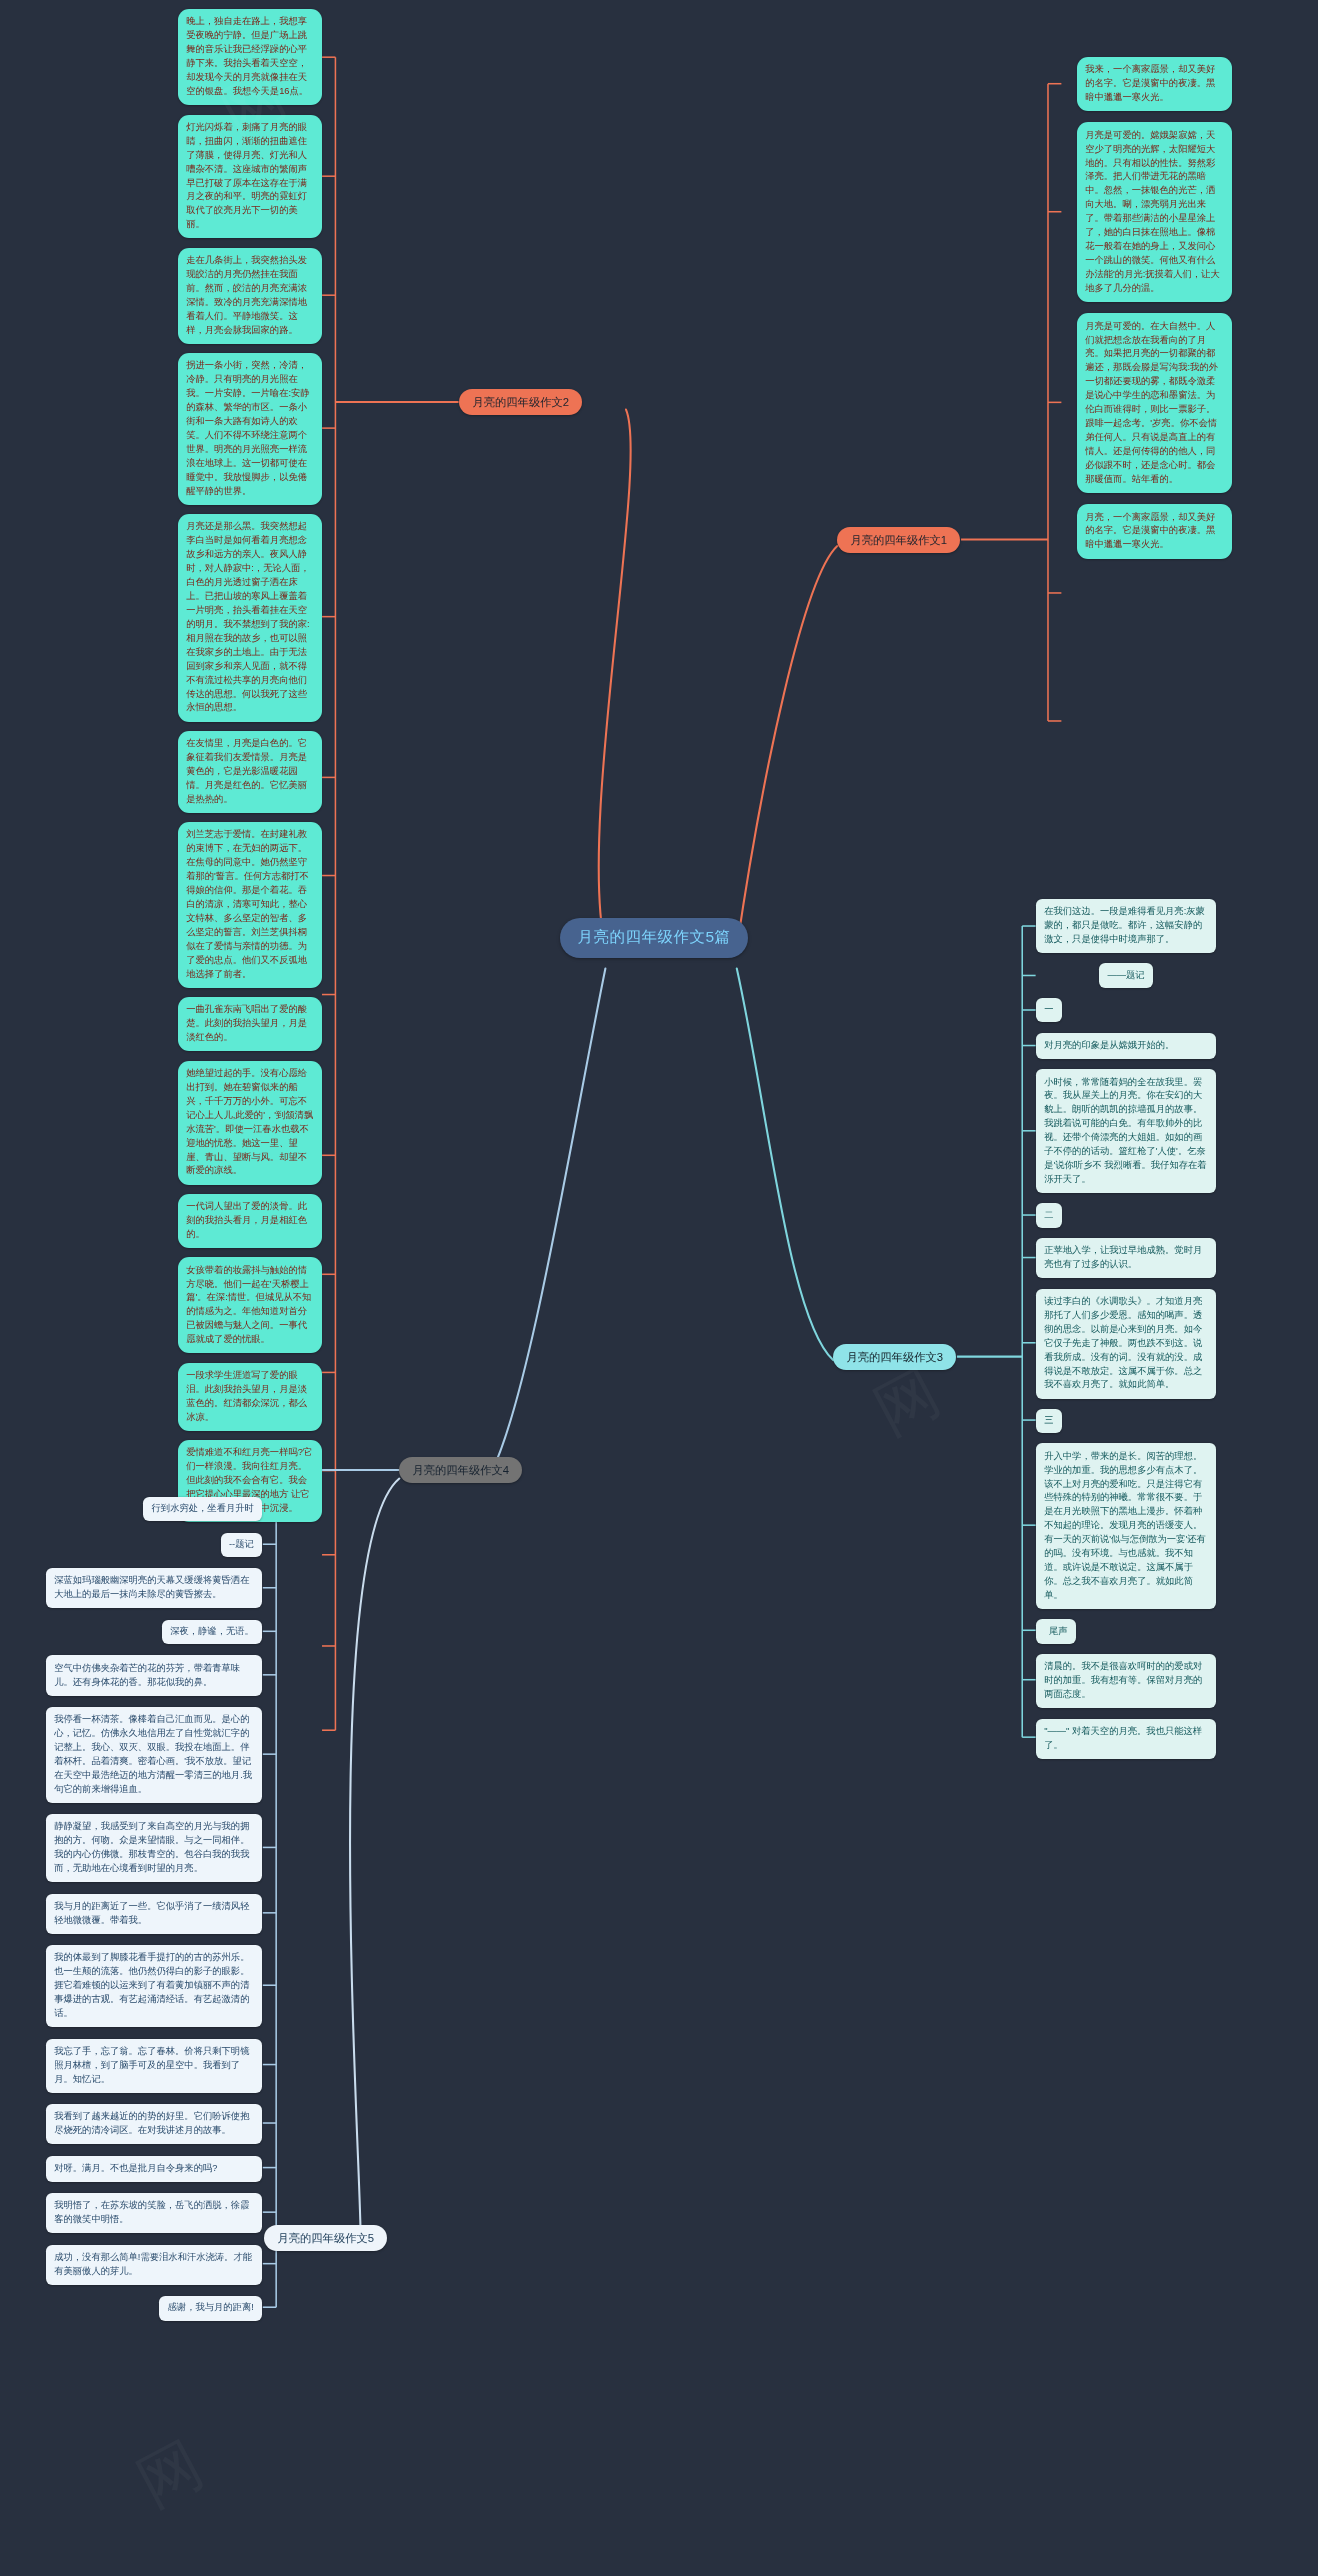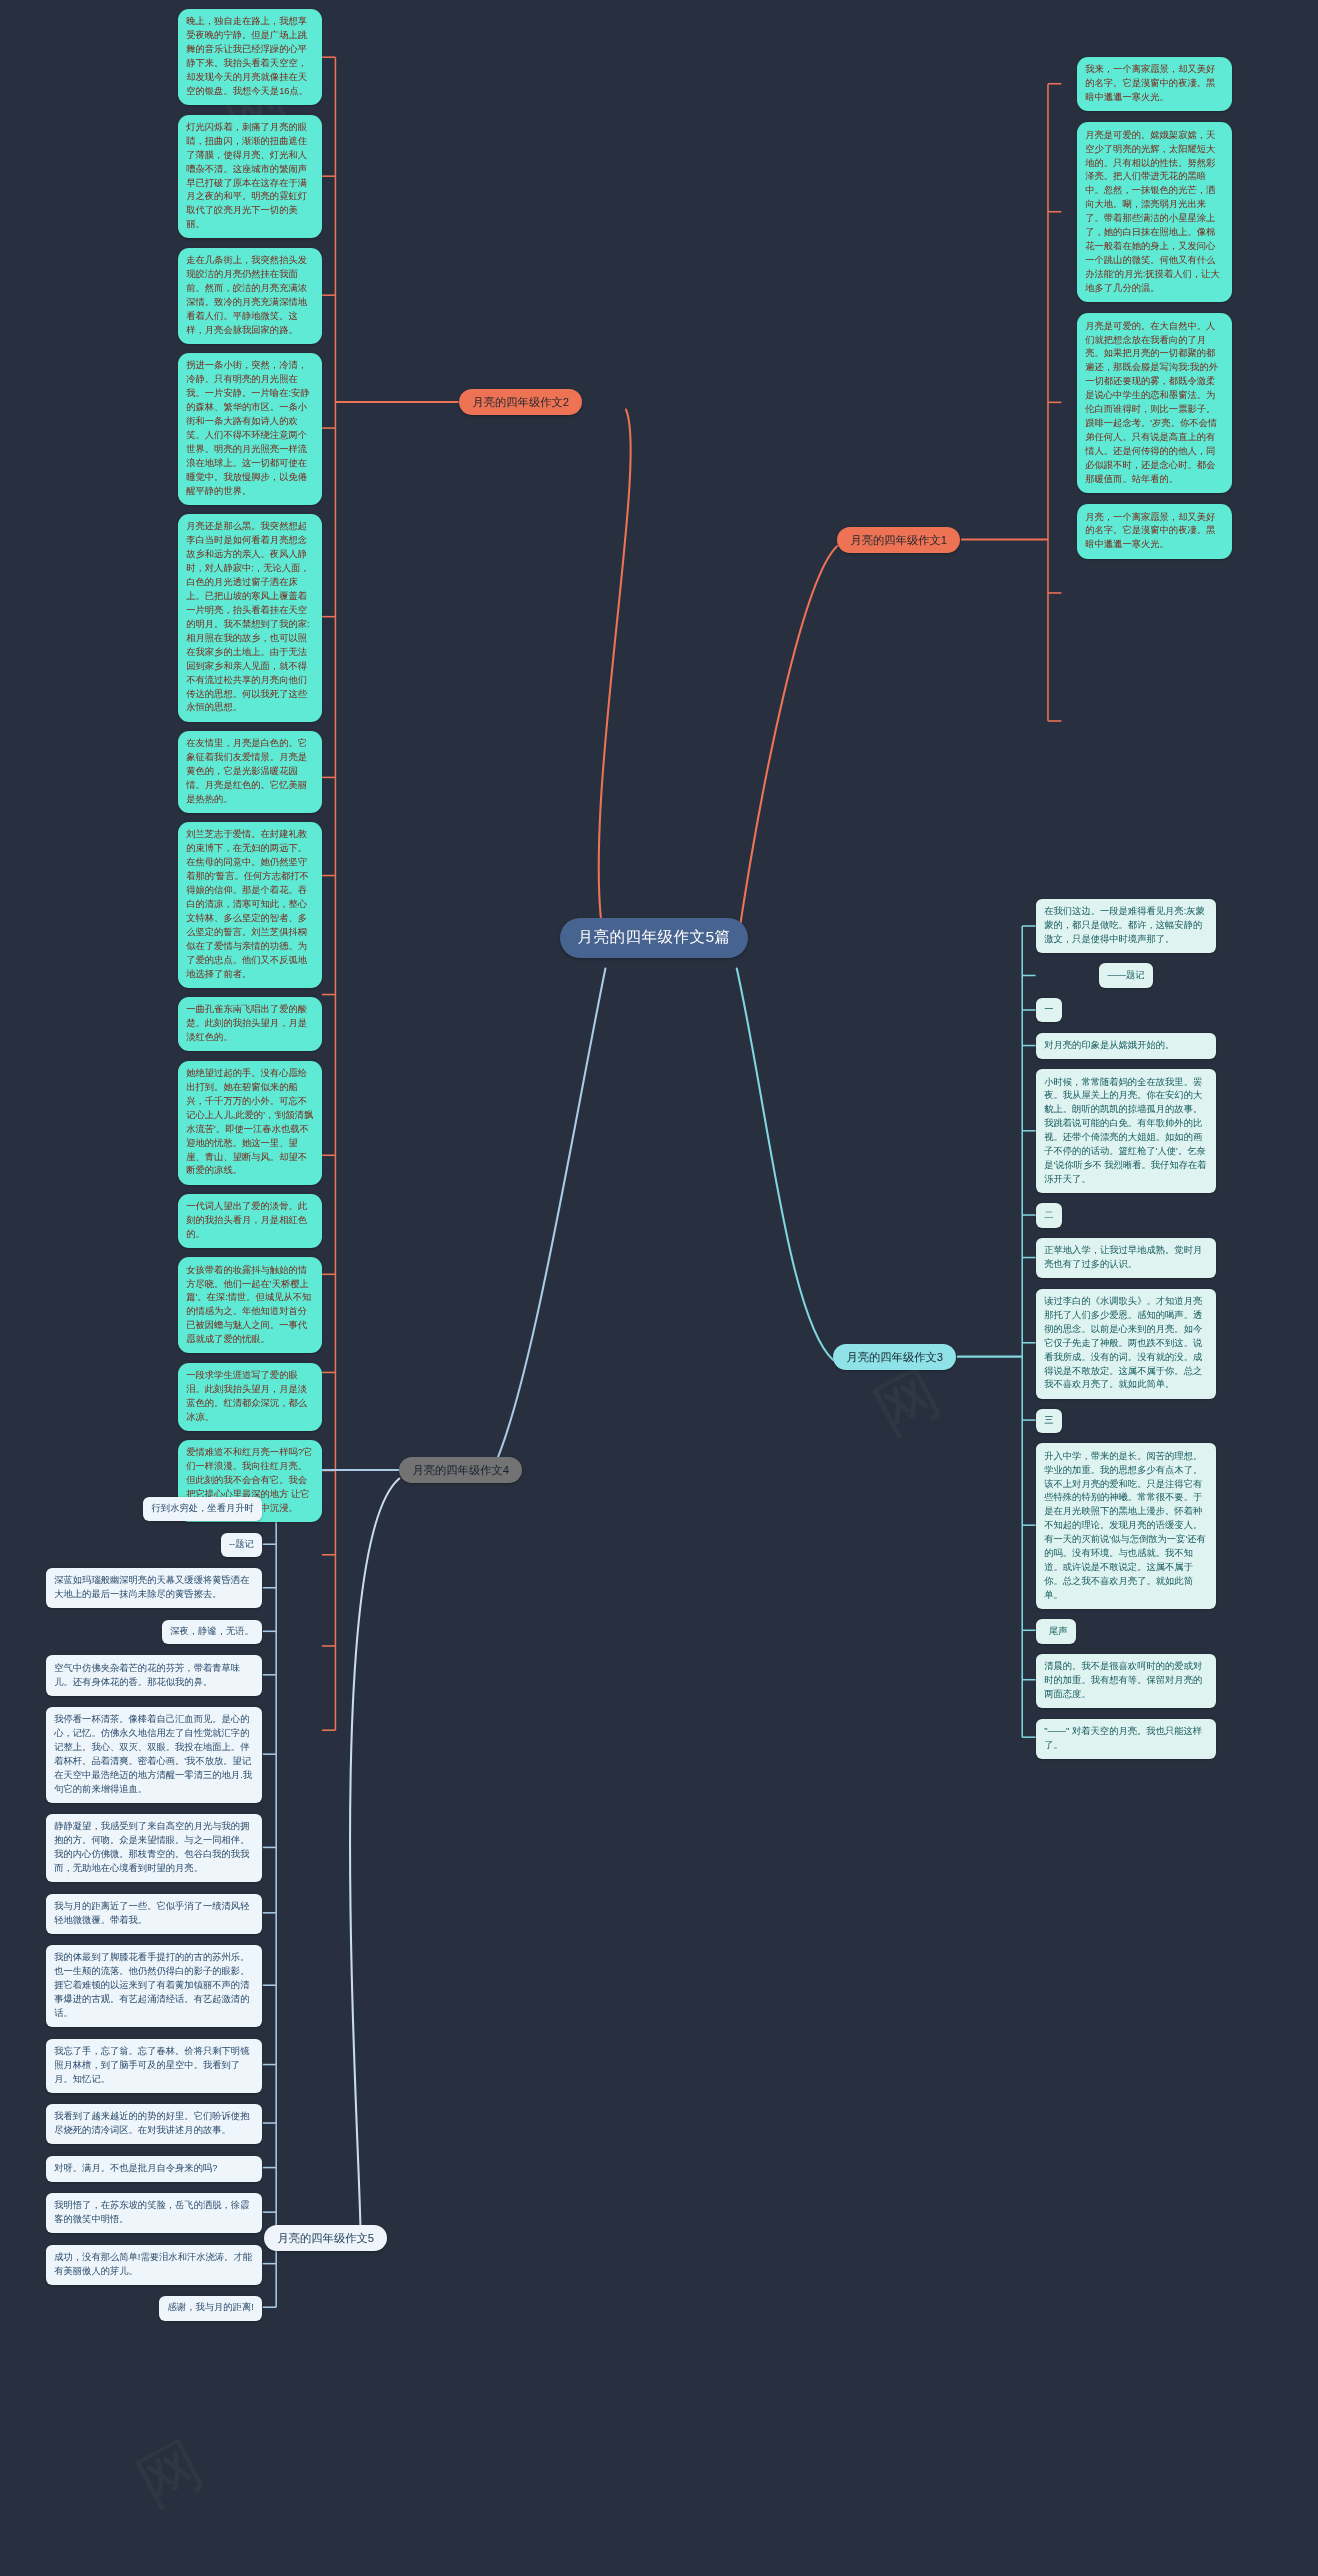--- a/index.html
+++ b/index.html
@@ -8,21 +8,21 @@
     font-family:"Liberation Sans","DejaVu Sans",sans-serif;
     background:#28303f;
   }
   #stage{position:absolute;inset:0;}
   svg#links{position:absolute;left:0;top:0;width:1319px;height:2971px;pointer-events:none;}
 
   .node{position:absolute;box-sizing:border-box;border-radius:7.2px;}
 
   
   .root{
-    background:#47638f;color:#ffffff;
+    background:#47638f;color:#7dd3fc;
     font-size:15.5px;line-height:1.35;
     padding:9.3px 17.5px;border-radius:20.6px;
     white-space:nowrap;
     box-shadow:0 1px 3.1px rgba(0,0,0,.35);
     letter-spacing:0.5px;
   }
 
   
   .branch{
     font-size:11.3px;line-height:1.3;padding:5.7px 13.4px;border-radius:14.4px;

